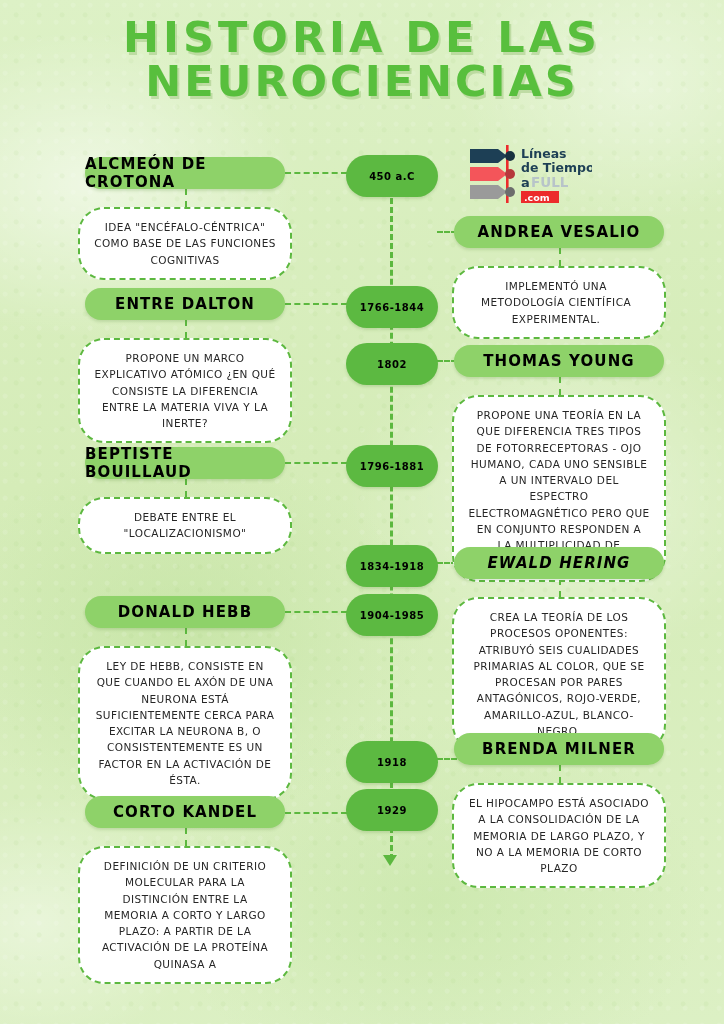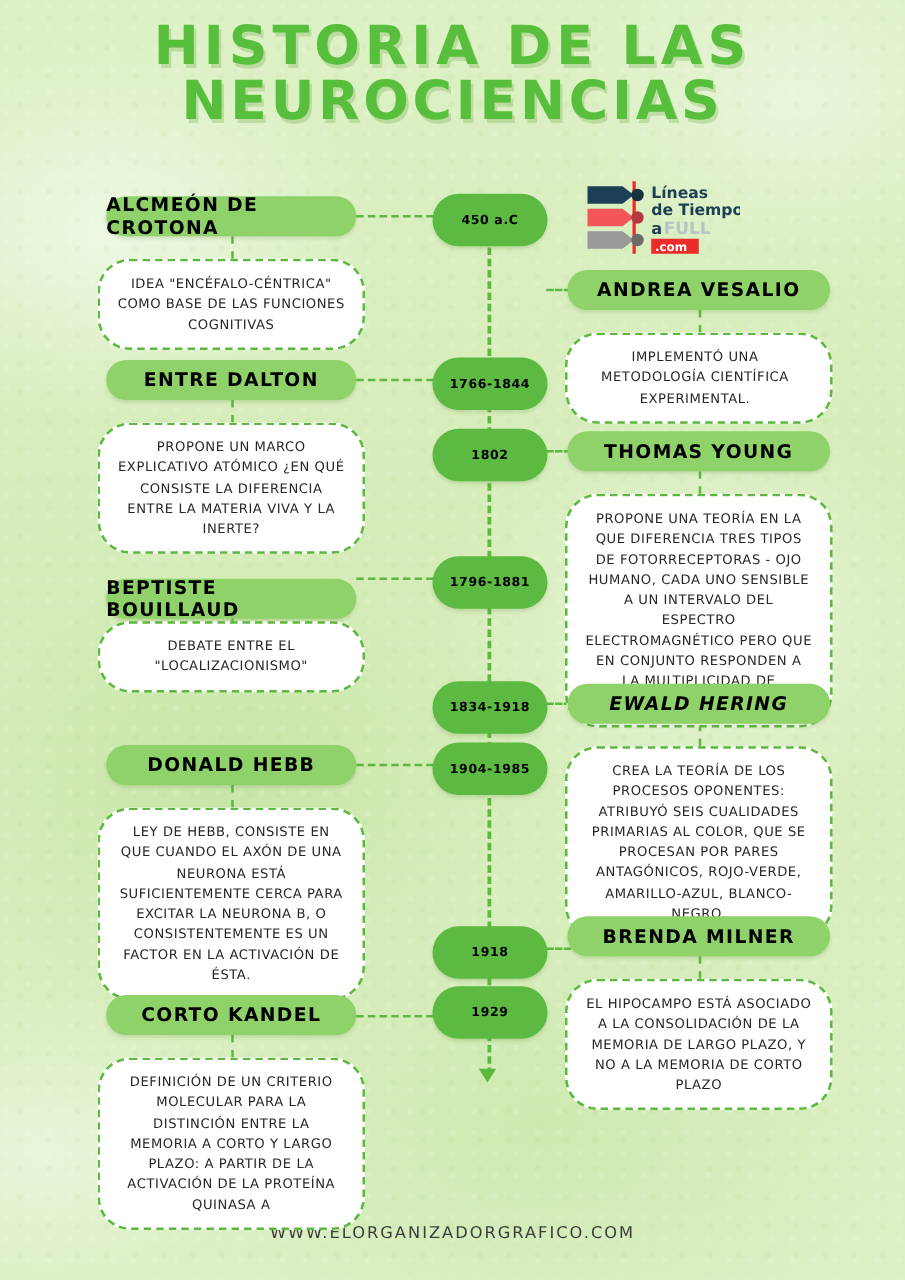--- a/index.html
+++ b/index.html
@@ -232,21 +232,21 @@
   </div>
   <div class="v-conn" style="left:559px; top:377px; height:18px;"></div>
   <div class="desc right" style="top:395px;">
     <span>PROPONE UNA TEORÍA EN LA QUE DIFERENCIA TRES TIPOS DE FOTORRECEPTORAS - OJO HUMANO, CADA UNO SENSIBLE A UN INTERVALO DEL ESPECTRO ELECTROMAGNÉTICO PERO QUE EN CONJUNTO RESPONDEN A LA MULTIPLICIDAD DE ESTÍMULOS.</span>
   </div>
 
   <div class="h-conn" style="left:285px; top:462px; width:62px;"></div>
   <div class="pill date-pill" style="top:445px;">
     <span>1796-1881</span>
   </div>
-  <div class="pill name-pill left" style="top:447px;margin-top:16px;">
+  <div class="pill name-pill left" style="top:447px;">
     <span>BEPTISTE BOUILLAUD</span>
   </div>
   <div class="v-conn" style="left:185px; top:479px; height:18px;"></div>
   <div class="desc left" style="top:497px;">
     <span>DEBATE ENTRE EL "LOCALIZACIONISMO"</span>
   </div>
 
   <div class="h-conn" style="left:437px; top:562px; width:20px;"></div>
   <div class="pill date-pill" style="top:545px;text-align:center;">
     <span>1834-1918</span>
@@ -288,17 +288,14 @@
     <span>1929</span>
   </div>
   <div class="pill name-pill left" style="top:796px;">
     <span>CORTO KANDEL</span>
   </div>
   <div class="v-conn" style="left:185px; top:828px; height:18px;"></div>
   <div class="desc left" style="top:846px;">
     <span>DEFINICIÓN DE UN CRITERIO MOLECULAR PARA LA DISTINCIÓN ENTRE LA MEMORIA A CORTO Y LARGO PLAZO: A PARTIR DE LA ACTIVACIÓN DE LA PROTEÍNA QUINASA A</span>
   </div>
 
-  <div class="footer">
-    <span>WWW.ELORGANIZADORGRAFICO.COM</span>
-  </div>
 
 </div>
 
 </body></html>

